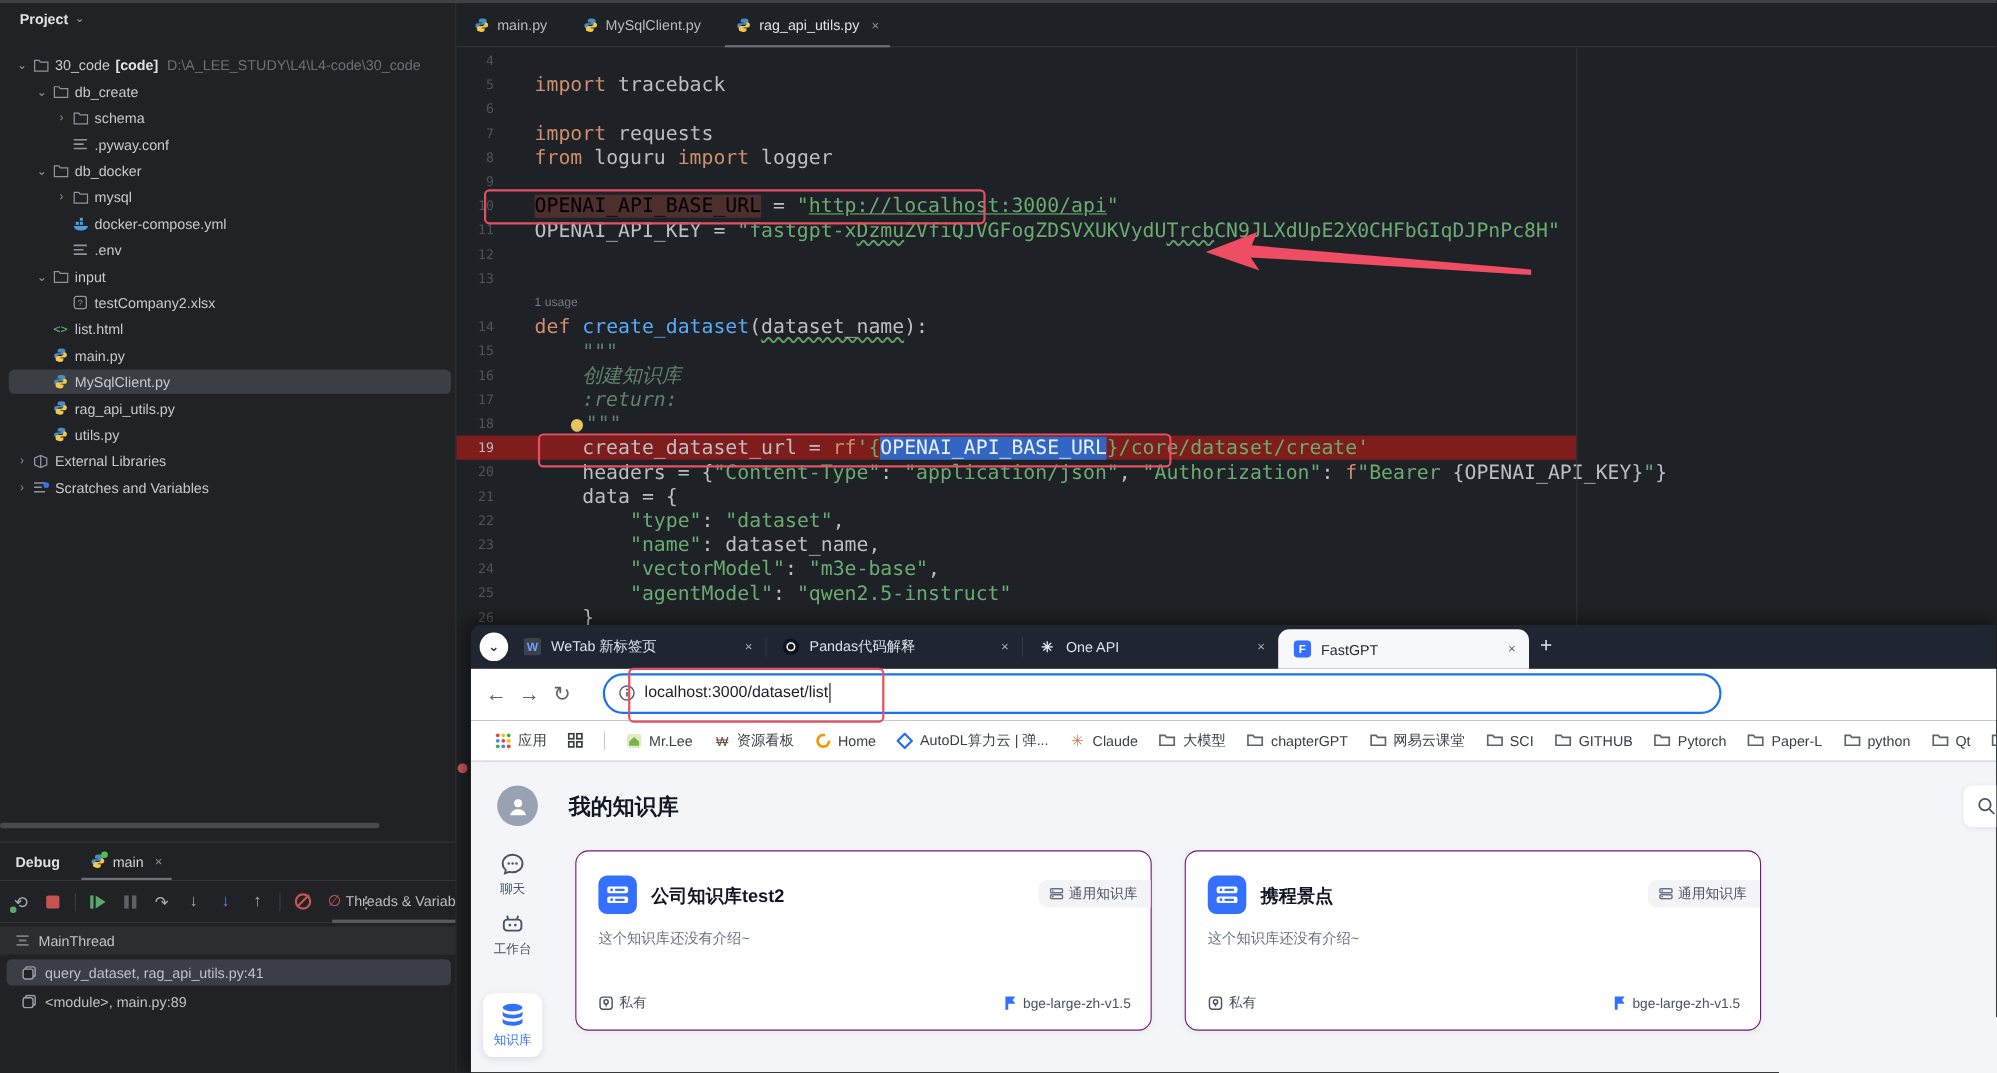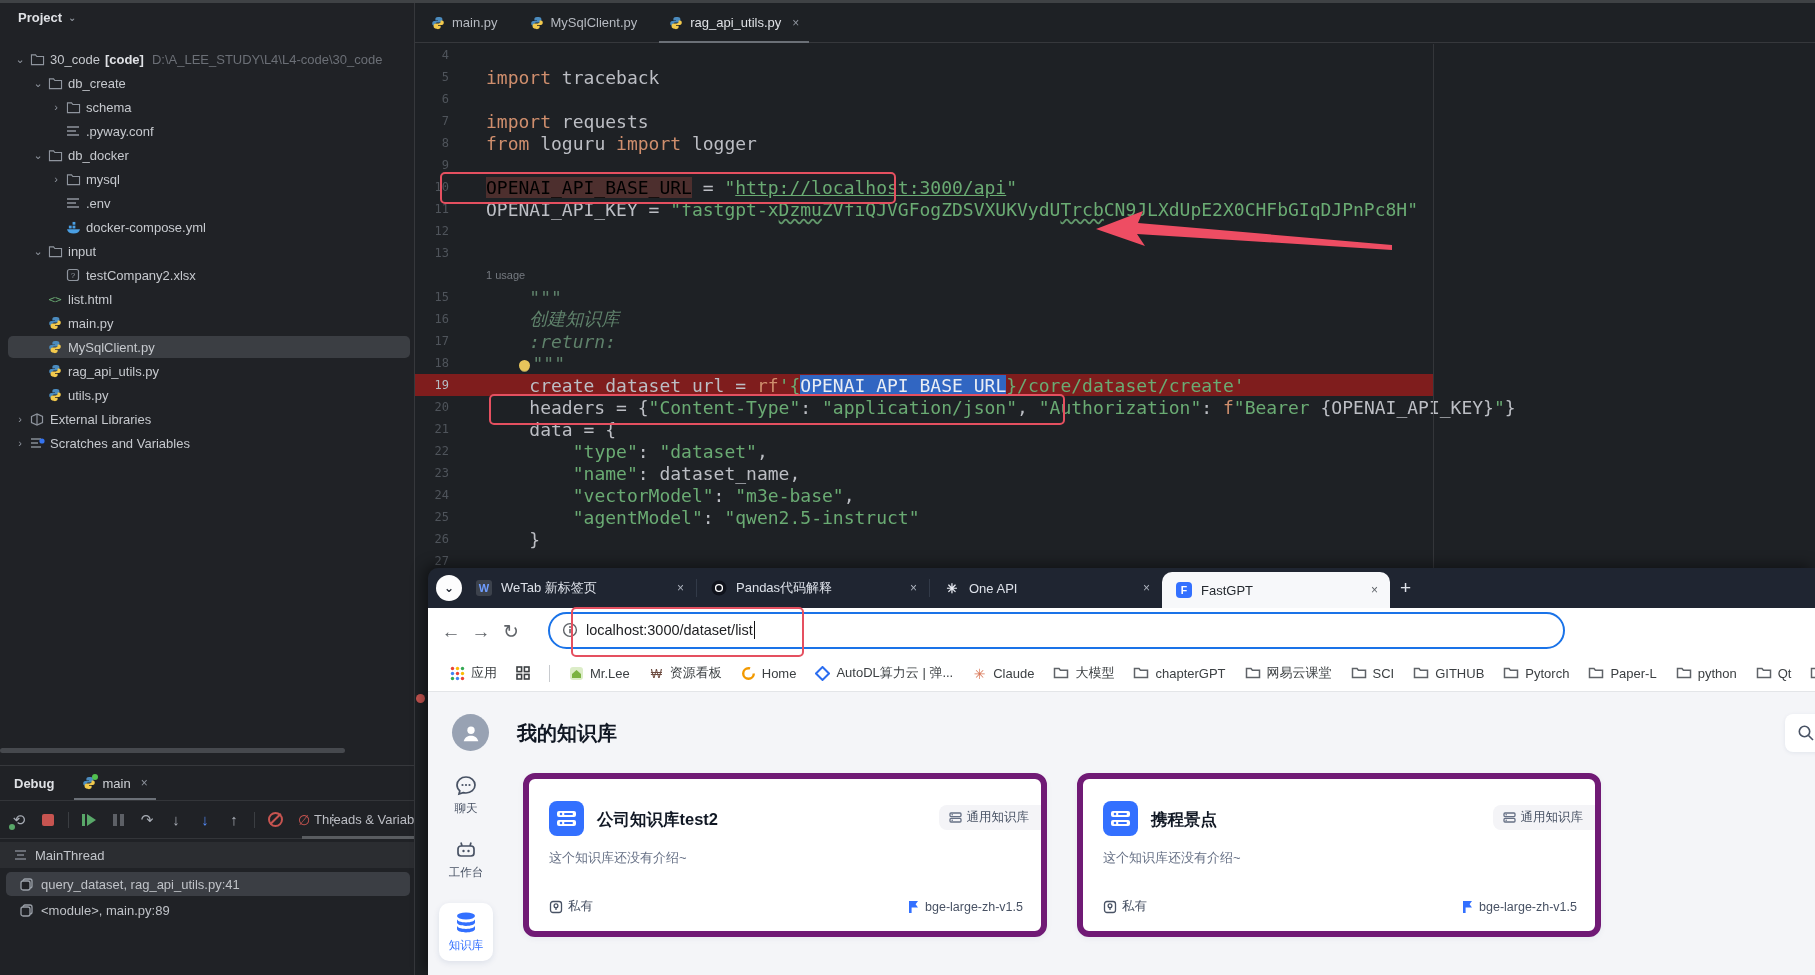--- a/index.html
+++ b/index.html
@@ -81,21 +81,21 @@
   .bmk{display:flex;align-items:center;gap:6px;font-size:13px;color:#3c4043;white-space:nowrap;flex:none;}
   .bmksep{width:1px;height:17px;background:#c8cbcf;flex:none;}
   
   #page{position:absolute;left:0;top:124px;width:100%;height:283px;background:#f4f5f8;}
   #fsidebar{position:absolute;left:0;top:0;width:76px;height:100%;}
   #avatar{position:absolute;left:24px;top:22px;width:37px;height:37px;border-radius:50%;background:#98a2b3;display:flex;align-items:center;justify-content:center;}
   .fnav{position:absolute;left:0;width:76px;display:flex;flex-direction:column;align-items:center;gap:3px;color:#485264;font-size:11.5px;}
   .fnav.active{left:11px;width:54px;background:#fff;border-radius:10px;padding:8px 0;box-shadow:0 2px 6px rgba(19,51,107,.1);color:#3370ff;}
   #ptitle{position:absolute;left:89px;top:28px;font-size:20px;font-weight:bold;color:#111824;}
   #searchbtn{position:absolute;right:-14px;top:22px;width:44px;height:38px;background:#fff;border-radius:8px;display:flex;align-items:center;padding-left:12px;box-sizing:border-box;box-shadow:0 1px 4px rgba(19,51,107,.08);}
-  .kcard{position:absolute;top:81px;width:524px;height:164px;background:#fff;border:6px solid #701a75;border-radius:12px;box-shadow:0 2px 6px rgba(19,51,107,.05);box-sizing:border-box;}
+  .kcard{position:absolute;top:81px;width:524px;height:164px;background:#fff;border:1px solid #701a75;border-radius:12px;box-shadow:0 2px 6px rgba(19,51,107,.05);box-sizing:border-box;}
   .kicon{position:absolute;left:20px;top:22px;width:35px;height:35px;border-radius:8px;background:#3370ff;display:flex;align-items:center;justify-content:center;}
   .ktitle{position:absolute;left:68px;top:30px;font-size:16.5px;font-weight:bold;color:#111824;}
   .kbadge{position:absolute;right:0;top:26px;height:25px;background:#f4f4f7;border-radius:8px 0 0 8px;display:flex;align-items:center;gap:5px;padding:0 12px 0 10px;font-size:12.5px;color:#485264;}
   .kdesc{position:absolute;left:20px;top:70px;font-size:13px;color:#667085;}
   .kfoot{position:absolute;left:20px;right:18px;bottom:16px;display:flex;justify-content:space-between;align-items:center;font-size:12.5px;color:#485264;}
   .kmodel{display:flex;align-items:center;gap:5px;}
   .kpriv{display:flex;align-items:center;gap:5px;}
   svg{display:block;}
 </style>
 </head>
@@ -172,44 +172,44 @@
         <svg width="15" height="13" viewBox="0 0 16 14">
           <path d="M1.5 2h4.4l1.4 1.8h7.2v8.7H1.5z" fill="none" stroke="#8f959e" stroke-width="1.2"></path>
         </svg>
       </span>
       <span>mysql</span>
     </div>
     <div class="trow">
       <span style="width: 48px; flex: 0 0 auto;"></span>
       <span class="chev"></span>
       <span class="ticon" style="display: inline-flex; align-items: center;">
-        <svg width="14" height="12" viewBox="0 0 14 12">
-          <g stroke="#8f959e" stroke-width="1.5">
-            <line x1="1" y1="2" x2="13" y2="2"></line>
-            <line x1="1" y1="6" x2="10" y2="6"></line>
-            <line x1="1" y1="10" x2="13" y2="10"></line>
-          </g>
-        </svg>
-      </span>
-      <span>.env</span>
-    </div>
-    <div class="trow">
-      <span style="width: 48px; flex: 0 0 auto;"></span>
-      <span class="chev"></span>
-      <span class="ticon" style="display: inline-flex; align-items: center;">
         <svg width="15" height="13" viewBox="0 0 16 14">
           <g fill="#4a9fe3">
             <rect x="3" y="5" width="3" height="3"></rect>
             <rect x="7" y="5" width="3" height="3"></rect>
             <rect x="7" y="1" width="3" height="3"></rect>
             <path d="M1 9h14c-.5 3-3 4.5-7 4.5S1.5 12 1 9z"></path>
           </g>
         </svg>
       </span>
       <span>docker-compose.yml</span>
+    </div>
+    <div class="trow">
+      <span style="width: 48px; flex: 0 0 auto;"></span>
+      <span class="chev"></span>
+      <span class="ticon" style="display: inline-flex; align-items: center;">
+        <svg width="14" height="12" viewBox="0 0 14 12">
+          <g stroke="#8f959e" stroke-width="1.5">
+            <line x1="1" y1="2" x2="13" y2="2"></line>
+            <line x1="1" y1="6" x2="10" y2="6"></line>
+            <line x1="1" y1="10" x2="13" y2="10"></line>
+          </g>
+        </svg>
+      </span>
+      <span>.env</span>
     </div>
     <div class="trow">
       <span style="width: 30px; flex: 0 0 auto;"></span>
       <span class="chev">⌄</span>
       <span class="ticon" style="display: inline-flex; align-items: center;">
         <svg width="15" height="13" viewBox="0 0 16 14">
           <path d="M1.5 2h4.4l1.4 1.8h7.2v8.7H1.5z" fill="none" stroke="#8f959e" stroke-width="1.2"></path>
         </svg>
       </span>
       <span>input</span>
@@ -378,20 +378,24 @@
       <span class="lnum">12</span>
       <span class="ctext"></span>
     </div>
     <div class="crow">
       <span class="lnum">13</span>
       <span class="ctext"></span>
     </div>
     <div class="crow">
       <span class="lnum"></span>
       <span class="usage">1 usage</span>
+    </div>
+    <div class="crow">
+      <span class="lnum">14</span>
+      <span class="ctext"><span class="c-k">def </span><span class="c-f">create_dataset</span><span class="c-i">(</span><span class="c-i c-w">dataset_name</span><span class="c-i">):</span></span>
     </div>
     <div class="crow">
       <span class="lnum">15</span>
       <span class="ctext"><span class="c-d">    """</span></span>
     </div>
     <div class="crow">
       <span class="lnum">16</span>
       <span class="ctext"><span class="c-d">    创建知识库</span></span>
     </div>
     <div class="crow">
@@ -777,21 +781,21 @@
                 <path d="M12 3c5 0 9 3.4 9 8s-4 8-9 8c-1 0-2-.1-2.9-.4L5 20l.8-3.2C4.1 15.4 3 13.4 3 11c0-4.6 4-8 9-8z" fill="none" stroke="#485264" stroke-width="1.7"></path>
                 <g fill="#485264">
                   <circle cx="8.5" cy="11" r="1.1"></circle>
                   <circle cx="12" cy="11" r="1.1"></circle>
                   <circle cx="15.5" cy="11" r="1.1"></circle>
                 </g>
               </svg>
             </span>
             <span>聊天</span>
           </div>
-          <div class="fnav" style="top: 146px; justify-content: space-between;">
+          <div class="fnav" style="top: 136px; justify-content: space-between;">
             <span style="display: inline-flex; align-items: center;">
               <svg width="24" height="24" viewBox="0 0 24 24">
                 <rect x="4" y="8" width="16" height="10" rx="3" fill="none" stroke="#485264" stroke-width="1.7"></rect>
                 <line x1="8" y1="8" x2="7" y2="4.5" stroke="#485264" stroke-width="1.7"></line>
                 <line x1="16" y1="8" x2="17" y2="4.5" stroke="#485264" stroke-width="1.7"></line>
                 <circle cx="9.5" cy="13" r="1.2" fill="#485264"></circle>
                 <circle cx="14.5" cy="13" r="1.2" fill="#485264"></circle>
               </svg>
             </span>
             <span>工作台</span>

